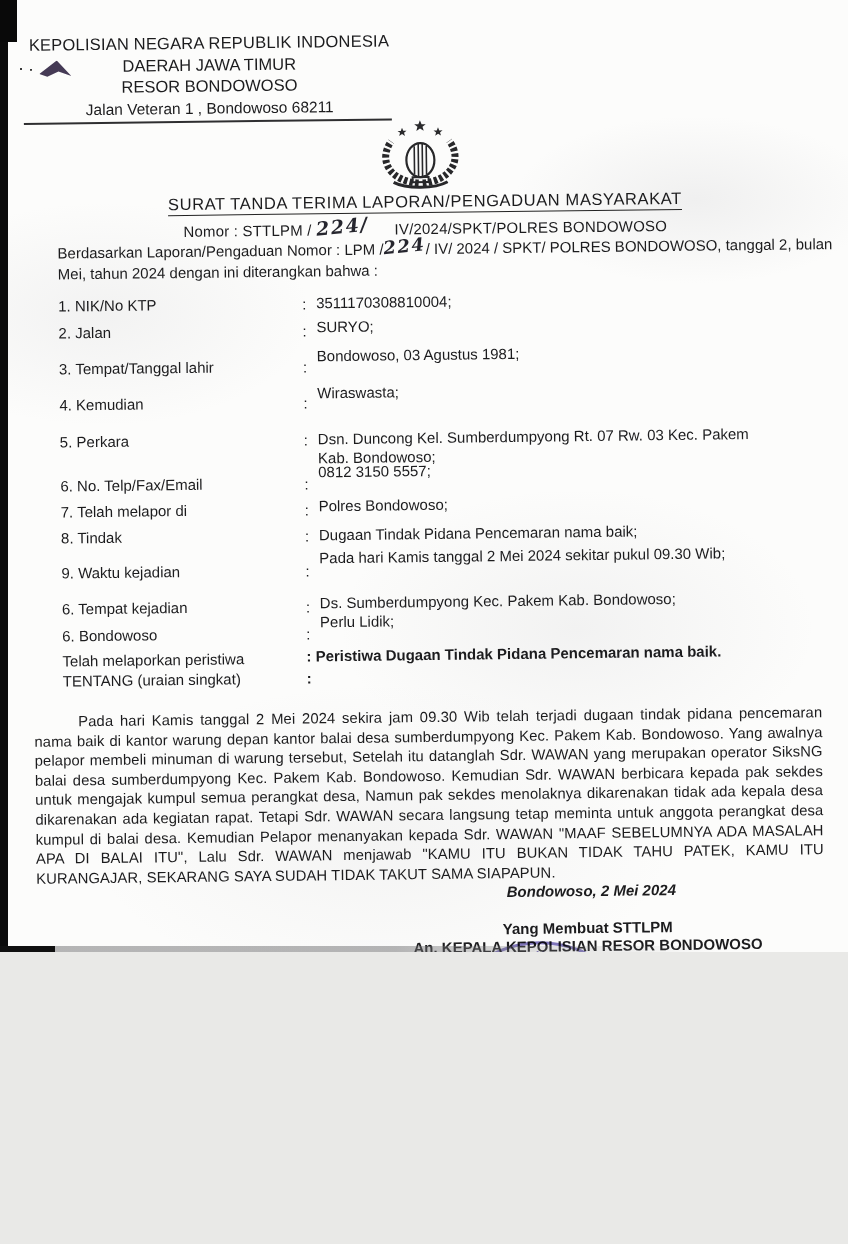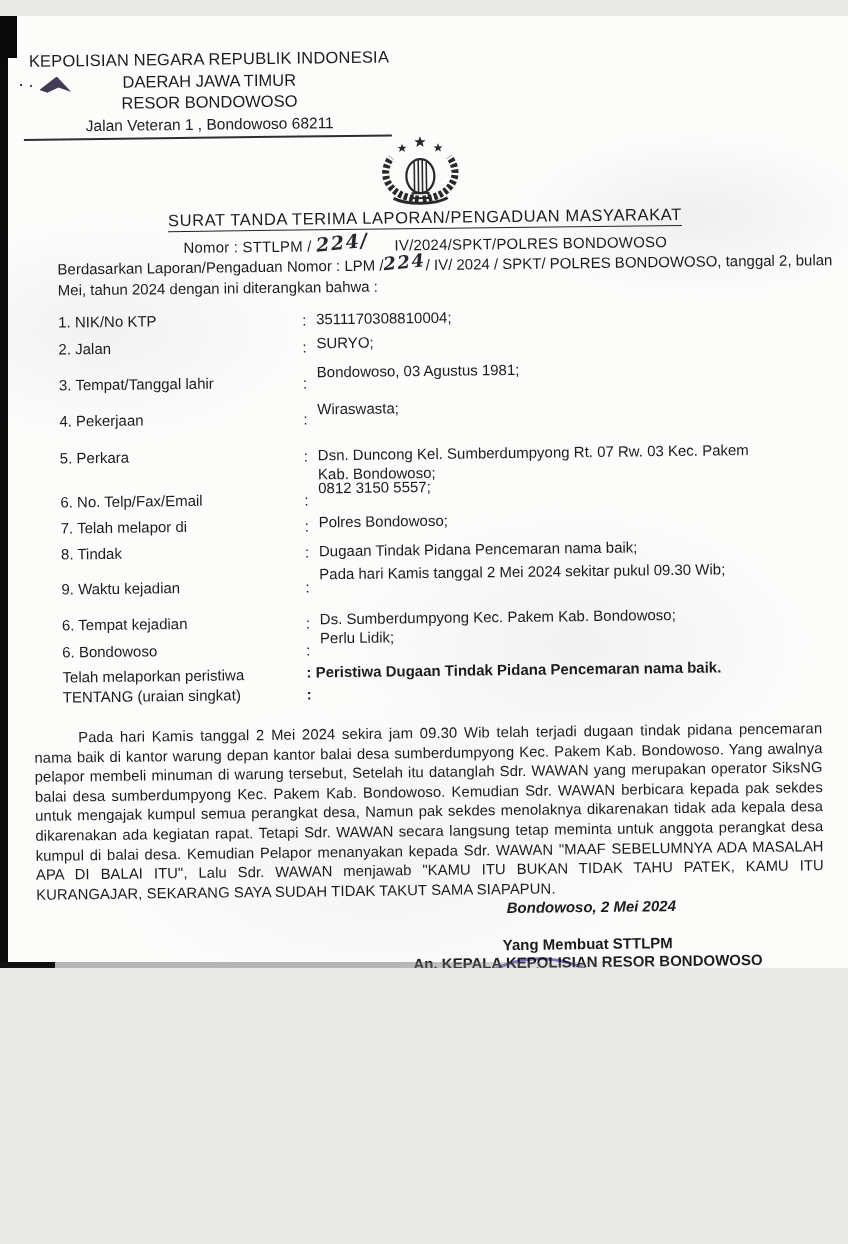--- a/index.html
+++ b/index.html
@@ -1,19 +1,19 @@
 <!DOCTYPE html>
 <html style="--stamp-color: #5b4ea8;"><head>
 <meta charset="utf-8">
 <style>
   :root { --stamp-color:#5b4ea8; --ink:#1c1c1e; }
   * { margin:0; padding:0; box-sizing:border-box; }
   html,body { background:#e9e9e7; }
   .page {
-    position:relative; width:848px; height:952px; margin:16px auto;
+    position:relative; width:848px; height:952px; margin:0 auto;
     background:
       radial-gradient(260px 120px at 82% 21%, rgba(175,175,180,.16), transparent 70%),
       radial-gradient(300px 160px at 12% 33%, rgba(175,175,180,.13), transparent 70%),
       radial-gradient(340px 200px at 68% 66%, rgba(170,170,175,.12), transparent 70%),
       radial-gradient(420px 220px at 45% 88%, rgba(170,170,175,.10), transparent 70%),
       #fcfcfb;
     overflow:hidden;
     font-family:"Liberation Sans", sans-serif;
     color:var(--ink);
   }
@@ -147,21 +147,21 @@
         <div class="fl"><span>2.</span> <span>Jalan</span></div>
         <div class="fc">:</div>
         <div class="fv">SURYO;</div>
       </div>
       <div class="field-row up10" style="margin-bottom:17px">
         <div class="fl"><span>3.</span> <span>Tempat/Tanggal lahir</span></div>
         <div class="fc">:</div>
         <div class="fv">Bondowoso, 03 Agustus 1981;</div>
       </div>
       <div class="field-row up9" style="margin-bottom:18px">
-        <div class="fl"><span>4.</span> <span>Pekerjaan</span></div>
+        <div class="fl"><span>4.</span> <span>Kemudian</span></div>
         <div class="fc">:</div>
         <div class="fv">Wiraswasta;</div>
       </div>
       <div class="field-row" style="margin-bottom:6px">
         <div class="fl"><span>5.</span> <span>Perkara</span></div>
         <div class="fc">:</div>
         <div class="fv">
           <div>Dsn. Duncong Kel. Sumberdumpyong Rt. 07 Rw. 03  Kec. Pakem</div>
           <div>Kab. Bondowoso;</div>
         </div>

